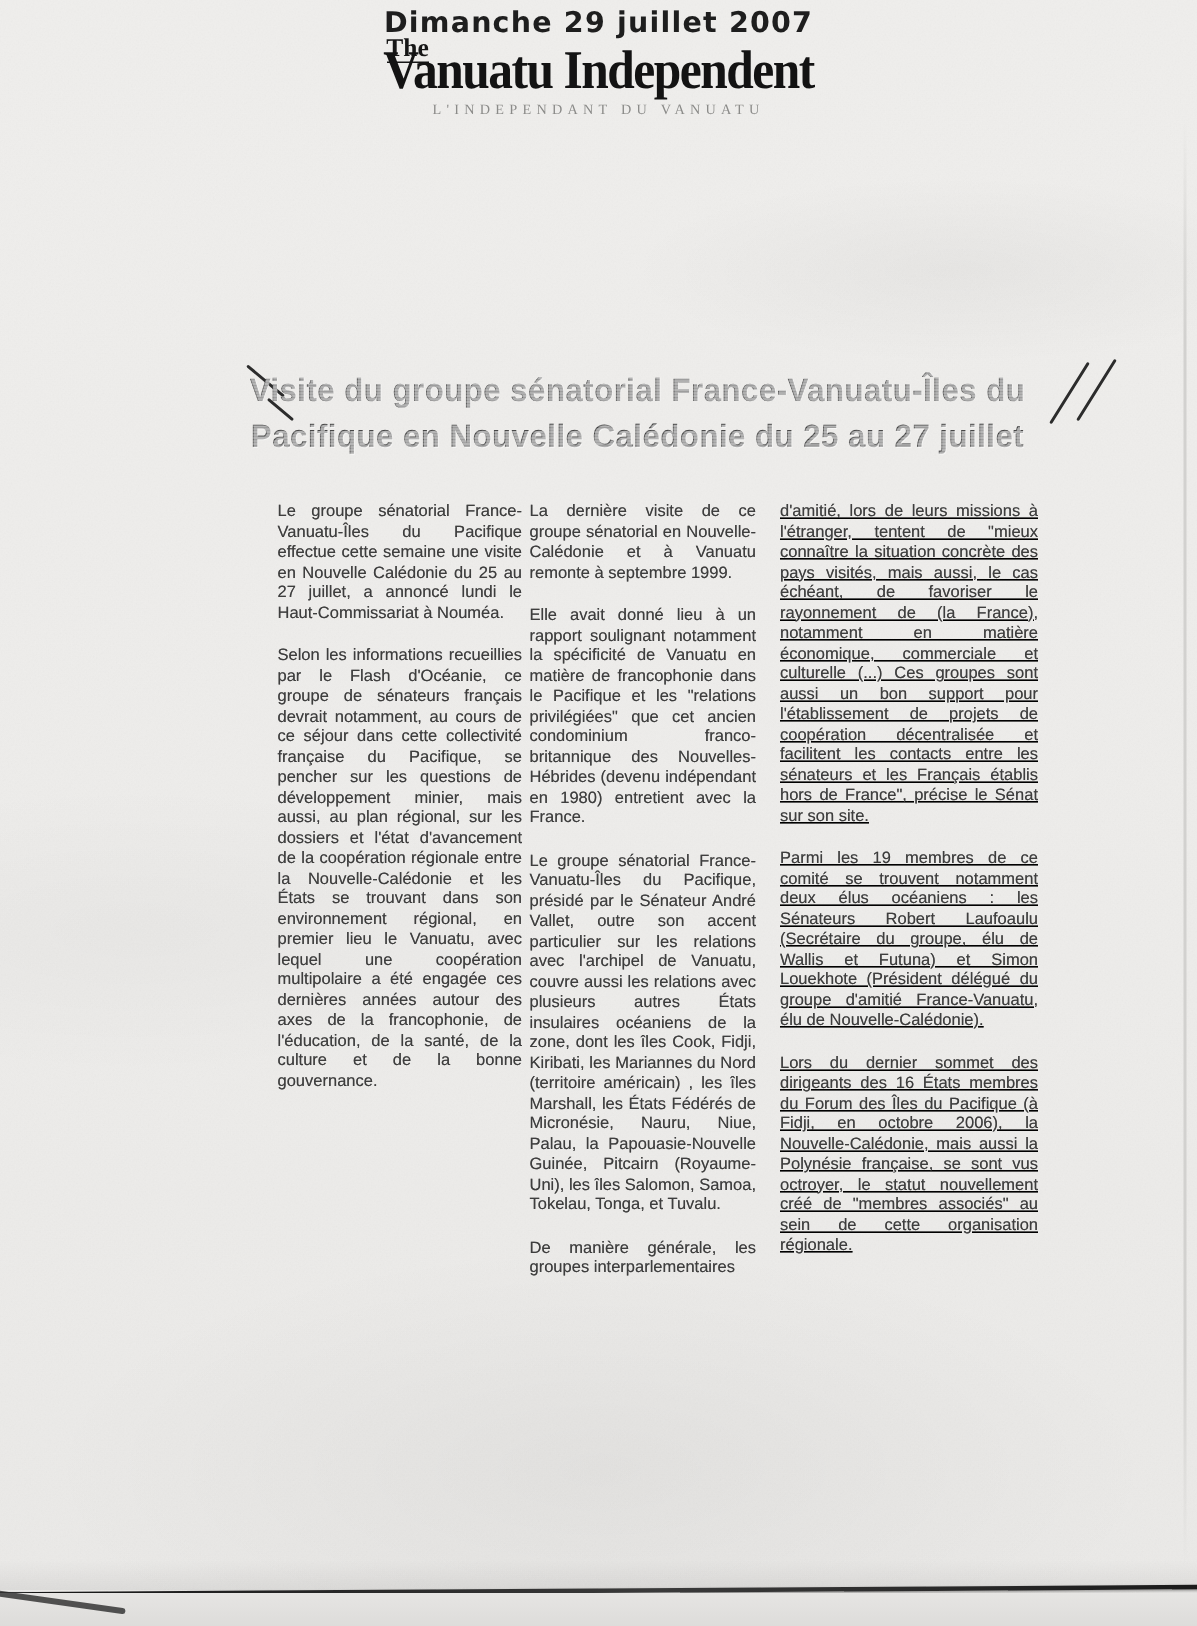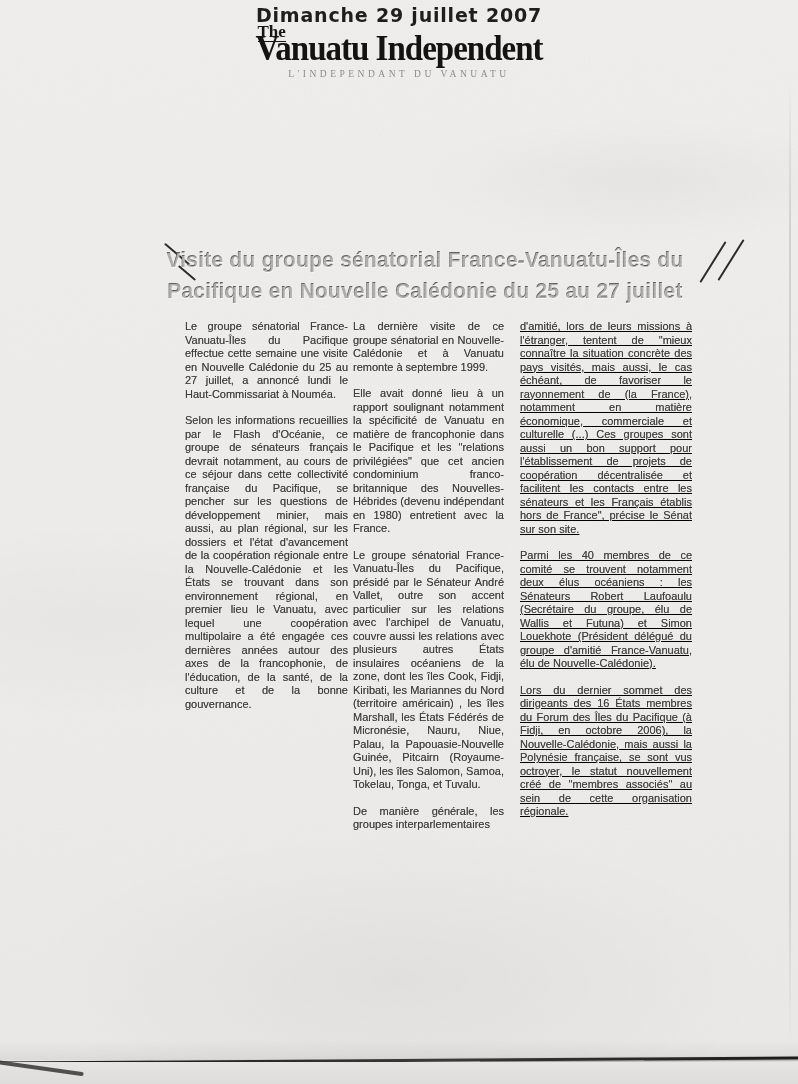--- a/index.html
+++ b/index.html
@@ -107,21 +107,21 @@
   
   .article {
     position: absolute; top: 320px; left: 185px;
     display: flex;
   }
   .col { display: block; }
   .col-1 { width: 163px; }
   .col-2 { width: 151px; margin-left: 5px; }
   .col-3 { width: 172px; margin-left: 16px; text-decoration: underline; }
   .col p {
-    margin: 0 0 13px 0;
+    margin: 15px 0 13px 0;
     font-family: "Liberation Sans", sans-serif;
     font-size: 11px; line-height: 13.5px;
     text-align: justify;
     color: #3e3e3e;
     text-shadow: 0 0 0.4px rgba(62,62,62,0.65);
   }
 
   
   .paper-shadow-above-edge {
     position: absolute; left: 0; right: 0; top: 1040px; height: 20px;
@@ -190,21 +190,21 @@
       <p>Selon les informations recueillies par le Flash d'Océanie, ce groupe de sénateurs français devrait notamment, au cours de ce séjour dans cette collectivité française du Pacifique, se pencher sur les questions de développement minier, mais aussi, au plan régional, sur les dossiers et l'état d'avancement de la coopération régionale entre la Nouvelle-Calédonie et les États se trouvant dans son environnement régional, en premier lieu le Vanuatu, avec lequel une coopération multipolaire a été engagée ces dernières années autour des axes de la francophonie, de l'éducation, de la santé, de la culture et de la bonne gouvernance.</p>
     </div>
     <div class="col col-2">
       <p>La dernière visite de ce groupe sénatorial en Nouvelle-Calédonie et à Vanuatu remonte à septembre 1999.</p>
       <p>Elle avait donné lieu à un rapport soulignant notamment la spécificité de Vanuatu en matière de francophonie dans le Pacifique et les "relations privilégiées" que cet ancien condominium franco-britannique des Nouvelles-Hébrides (devenu indépendant en 1980) entretient avec la France.</p>
       <p>Le groupe sénatorial France-Vanuatu-Îles du Pacifique, présidé par le Sénateur André Vallet, outre son accent particulier sur les relations avec l'archipel de Vanuatu, couvre aussi les relations avec plusieurs autres États insulaires océaniens de la zone, dont les îles Cook, Fidji, Kiribati, les Mariannes du Nord (territoire américain) , les îles Marshall, les États Fédérés de Micronésie, Nauru, Niue, Palau, la Papouasie-Nouvelle Guinée, Pitcairn (Royaume-Uni), les îles Salomon, Samoa, Tokelau, Tonga, et Tuvalu.</p>
       <p>De manière générale, les groupes interparlementaires</p>
     </div>
     <div class="col col-3">
       <p>d'amitié, lors de leurs missions à l'étranger, tentent de "mieux connaître la situation concrète des pays visités, mais aussi, le cas échéant, de favoriser le rayonnement de (la France), notamment en matière économique, commerciale et culturelle (...) Ces groupes sont aussi un bon support pour l'établissement de projets de coopération décentralisée et facilitent les contacts entre les sénateurs et les Français établis hors de France", précise le Sénat sur son site.</p>
-      <p>Parmi les 40 membres de ce comité se trouvent notamment deux élus océaniens : les Sénateurs Robert Laufoaulu (Secrétaire du groupe, élu de Wallis et Futuna) et Simon Louekhote (Président délégué du groupe d'amitié France-Vanuatu, élu de Nouvelle-Calédonie).</p>
+      <p>Parmi les 19 membres de ce comité se trouvent notamment deux élus océaniens : les Sénateurs Robert Laufoaulu (Secrétaire du groupe, élu de Wallis et Futuna) et Simon Louekhote (Président délégué du groupe d'amitié France-Vanuatu, élu de Nouvelle-Calédonie).</p>
       <p>Lors du dernier sommet des dirigeants des 16 États membres du Forum des Îles du Pacifique (à Fidji, en octobre 2006), la Nouvelle-Calédonie, mais aussi la Polynésie française, se sont vus octroyer, le statut nouvellement créé de "membres associés" au sein de cette organisation régionale.</p>
     </div>
   </div>
 
   <div class="paper-shadow-above-edge"></div>
   <div class="paper-edge-line"></div>
   <div class="below-paper"></div>
   <div class="corner-smudge"></div>
   <div class="right-paper-edge"></div>
 

